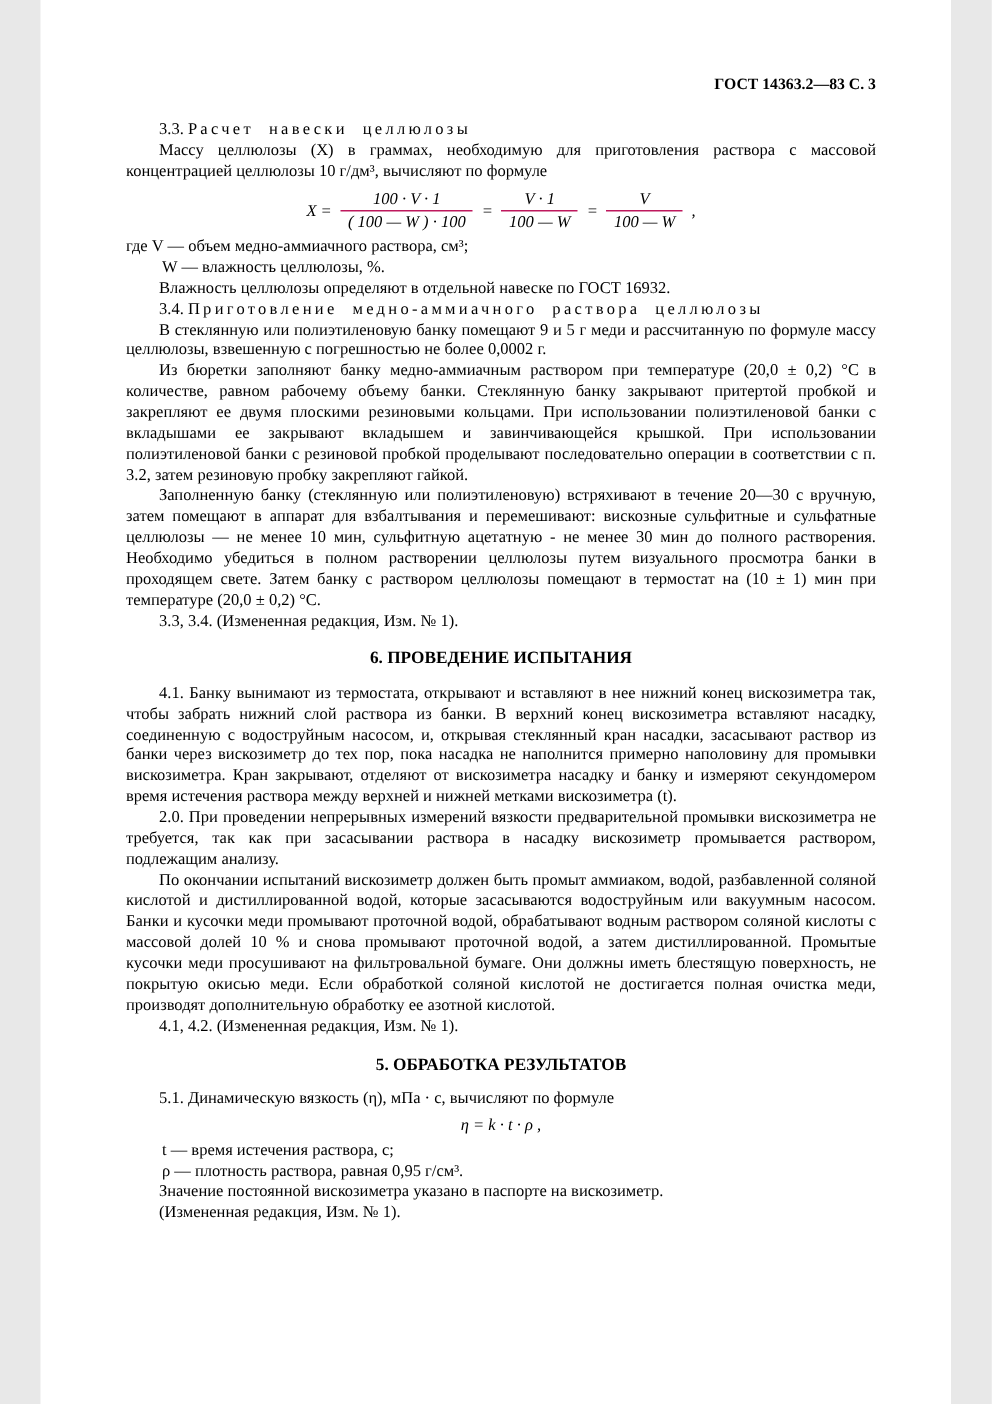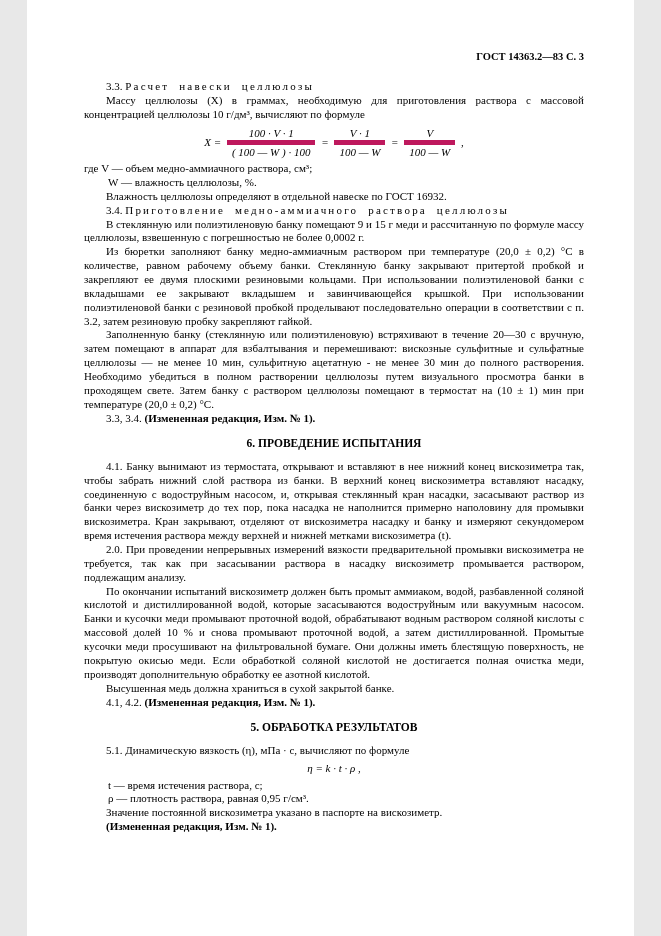--- a/index.html
+++ b/index.html
@@ -39,25 +39,25 @@
     margin: 5px 0 3px 0;
     font-style: italic;
   }
   .frac {
     display: inline-block;
     vertical-align: middle;
     text-align: center;
     margin: 0 3px;
     line-height: 1.15;
   }
-  .frac .num { display: block; border-bottom: 5px solid #be185d; padding: 0 5px 1px 5px; }
+  .frac .num { display: block; border-bottom: 1px solid #be185d; padding: 0 5px 1px 5px; }
   .frac .den { display: block; padding: 1px 5px 0 5px; }
   .where-first { text-indent: 0; }
   .where-cont { text-indent: 0; padding-left: 24px; }
-  .bold { font-weight: bold; }
+  .bold { font-weight: normal; }
   .formula-inline { font-style: italic; text-align: center; margin: 4px 0 3px 0; }
 </style>
 </head>
 <body>
 
 <div class="page">
 
   <div class="doc-header">
     <span>ГОСТ 14363.2—83 С. 3</span>
   </div>
@@ -77,32 +77,31 @@
     <span>,</span>
   </div>
 
   <p class="where-first">где V —  объем медно-аммиачного раствора, см³;</p>
   <p class="where-cont">W —  влажность целлюлозы, %.</p>
 
   <p class="ind">Влажность целлюлозы определяют в отдельной навеске по ГОСТ 16932.</p>
 
   <p class="spaced-head"><span>3.4.</span> <span class="sp-title">Приготовление медно-аммиачного раствора целлюлозы</span></p>
 
-  <p class="ind">В стеклянную или полиэтиленовую банку помещают 9 и 15 г меди и рассчитанную по формуле массу целлюлозы, взвешенную с погрешностью не более 0,0002 г.</p>
+  <p class="ind">В стеклянную или полиэтиленовую банку помещают 9 и 5 г меди и рассчитанную по формуле массу целлюлозы, взвешенную с погрешностью не более 0,0002 г.</p>
   <p class="ind">Из бюретки заполняют банку медно-аммиачным раствором при температуре (20,0 ± 0,2) °С в количестве, равном рабочему объему банки. Стеклянную банку закрывают притертой пробкой и закрепляют ее двумя плоскими резиновыми кольцами. При использовании полиэтиленовой банки с вкладышами ее закрывают вкладышем и завинчивающейся крышкой. При использовании полиэтиленовой банки с резиновой пробкой проделывают последовательно операции в соответствии с п. 3.2, затем резиновую пробку закрепляют гайкой.</p>
   <p class="ind">Заполненную банку (стеклянную или полиэтиленовую) встряхивают в течение 20—30 с вручную, затем помещают в аппарат для взбалтывания и перемешивают: вискозные сульфитные и сульфатные целлюлозы — не менее 10 мин, сульфитную ацетатную - не менее 30 мин до полного растворения. Необходимо убедиться в полном растворении целлюлозы путем визуального просмотра банки в проходящем свете. Затем банку с раствором целлюлозы помещают в термостат на (10 ± 1) мин при температуре (20,0 ± 0,2) °С.</p>
 
   <p class="ind"><span>3.3, 3.4. </span><span class="bold">(Измененная редакция, Изм. № 1).</span></p>
 
   <p class="sec-head">6. ПРОВЕДЕНИЕ ИСПЫТАНИЯ</p>
 
   <p class="ind">4.1. Банку вынимают из термостата, открывают и вставляют в нее нижний конец вискозиметра так, чтобы забрать нижний слой раствора из банки. В верхний конец вискозиметра вставляют насадку, соединенную с водоструйным насосом, и, открывая стеклянный кран насадки, засасывают раствор из банки через вискозиметр до тех пор, пока насадка не наполнится примерно наполовину для промывки вискозиметра. Кран закрывают, отделяют от вискозиметра насадку и банку и измеряют секундомером время истечения раствора между верхней и нижней метками вискозиметра (t).</p>
   <p class="ind">2.0. При проведении непрерывных измерений вязкости предварительной промывки вискозиметра не требуется, так как при засасывании раствора в насадку вискозиметр промывается раствором, подлежащим анализу.</p>
   <p class="ind">По окончании испытаний вискозиметр должен быть промыт аммиаком, водой, разбавленной соляной кислотой и дистиллированной водой, которые засасываются водоструйным или вакуумным насосом. Банки и кусочки меди промывают проточной водой, обрабатывают водным раствором соляной кислоты с массовой долей 10 % и снова промывают проточной водой, а затем дистиллированной. Промытые кусочки меди просушивают на фильтровальной бумаге. Они должны иметь блестящую поверхность, не покрытую окисью меди. Если обработкой соляной кислотой не достигается полная очистка меди, производят дополнительную обработку ее азотной кислотой.</p>
-  <p class="ind">Высушенная медь должна храниться в сухой закрытой банке.</p>
 
   <p class="ind"><span>4.1, 4.2. </span><span class="bold">(Измененная редакция, Изм. № 1).</span></p>
 
   <p class="sec-head">5. ОБРАБОТКА РЕЗУЛЬТАТОВ</p>
 
   <p class="ind">5.1. Динамическую вязкость (η), мПа · с, вычисляют по формуле</p>
 
   <p class="formula-inline">η = k · t · ρ ,</p>
 
   <p class="where-cont">t —  время истечения раствора, с;</p>

